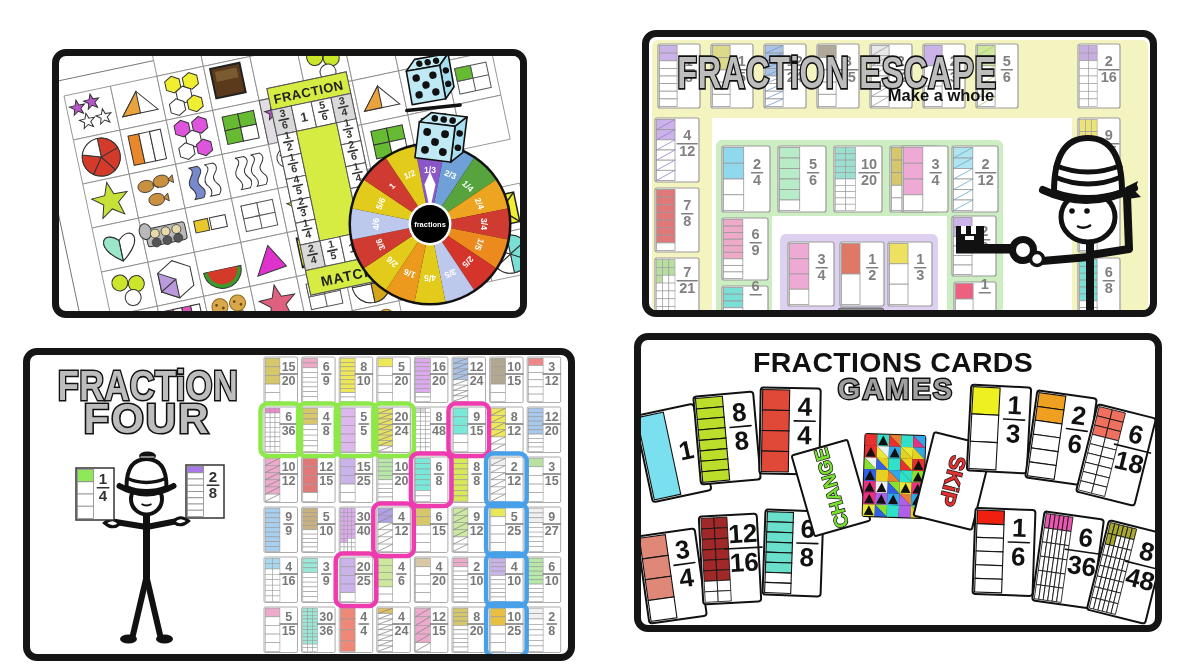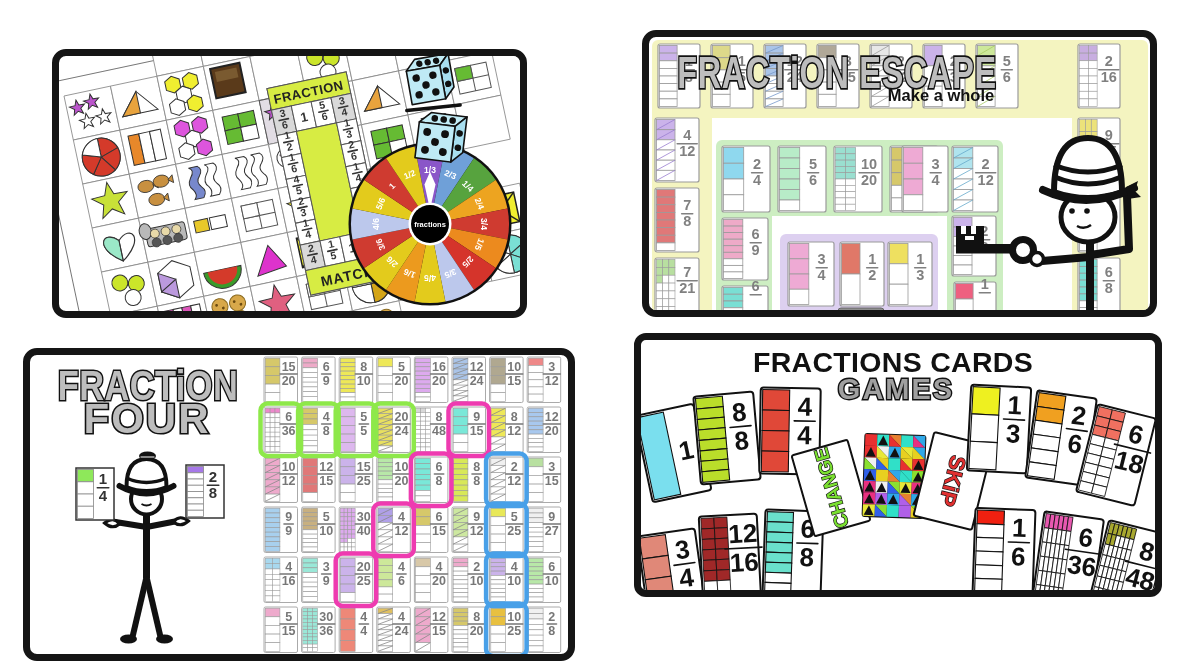--- a/index.html
+++ b/index.html
@@ -2155,21 +2155,21 @@
       <rect x="380.9" y="98.5" width="40.5" height="52.5" rx="7" fill="none" stroke="#ee3bb0" stroke-width="4.5"></rect>
       <rect x="343.3" y="148.5" width="40.5" height="52.5" rx="7" fill="none" stroke="#ee3bb0" stroke-width="4.5"></rect>
       <rect x="305.7" y="198.5" width="40.5" height="52.5" rx="7" fill="none" stroke="#ee3bb0" stroke-width="4.5"></rect>
       <rect x="456.1" y="98.5" width="40.5" height="52.5" rx="7" fill="none" stroke="#48a0e8" stroke-width="4.5"></rect>
       <rect x="456.1" y="148.5" width="40.5" height="52.5" rx="7" fill="none" stroke="#48a0e8" stroke-width="4.5"></rect>
       <rect x="456.1" y="198.5" width="40.5" height="52.5" rx="7" fill="none" stroke="#48a0e8" stroke-width="4.5"></rect>
       <rect x="456.1" y="248.5" width="40.5" height="52.5" rx="7" fill="none" stroke="#48a0e8" stroke-width="4.5"></rect>
     </svg>
   </div>
 
-<div class="panel" style="left:634px;top:333px;width:528px;height:264px;border-radius:12px;">
+<div class="panel" style="left:634px;top:333px;width:528px;height:299px;">
     <svg width="514" height="285" viewBox="0 0 514 285">
       <text x="252" y="32" font-size="28.5" font-weight="bold" fill="#111" text-anchor="middle" font-family="Liberation Sans,sans-serif" letter-spacing="0.3">FRACTIONS CARDS</text>
       <text x="255" y="59" font-size="29" font-weight="bold" text-anchor="middle" font-family="Liberation Sans,sans-serif" fill="#a0a0a0" stroke="#111" stroke-width="2.8" paint-order="stroke" letter-spacing="2">GAMES</text>
       <g transform="rotate(-12 32 113)">
         <rect x="2.0" y="69.0" width="60" height="88" rx="3" fill="#fff" stroke="#111" stroke-width="2"></rect>
         <g stroke="#111" stroke-width="1.1">
           <rect x="4.0" y="71.0" width="27.0" height="84.00" fill="#7adfee"></rect>
         </g>
         <text x="45.5" y="122.0" font-size="26" font-weight="bold" fill="#111" text-anchor="middle" font-family="Liberation Sans,sans-serif">1</text>
       </g>

